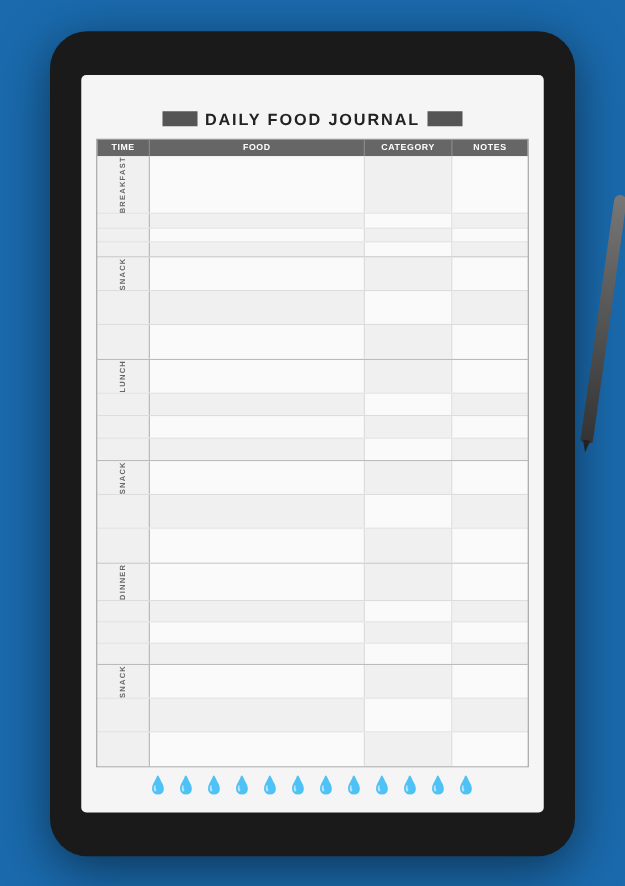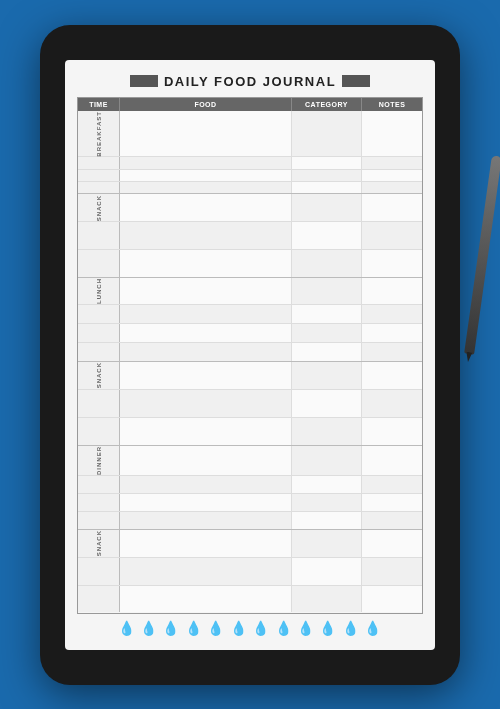--- a/index.html
+++ b/index.html
@@ -35,21 +35,21 @@
       overflow: hidden;
       display: flex;
       flex-direction: column;
     }
 
     .journal-content {
       width: 100%;
       height: 100%;
       display: flex;
       flex-direction: column;
-      padding: 14px 12px 10px 12px;
+      padding: 28px 12px 10px 12px;
     }
 
     .title-bar {
       display: flex;
       align-items: center;
       justify-content: center;
       gap: 6px;
       margin-bottom: 8px;
     }
 

